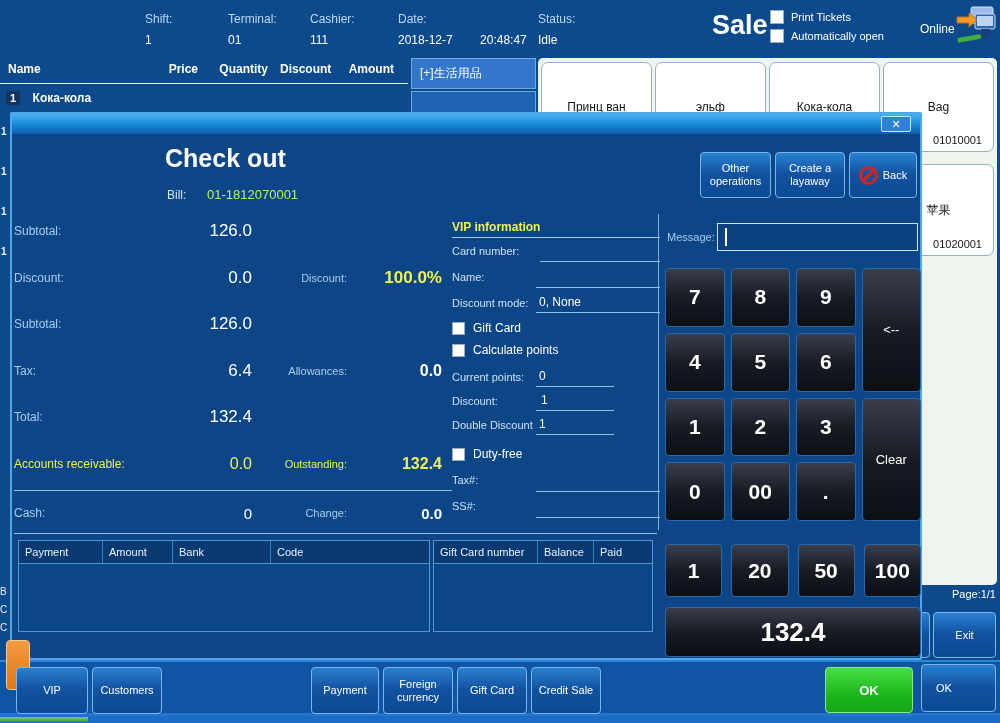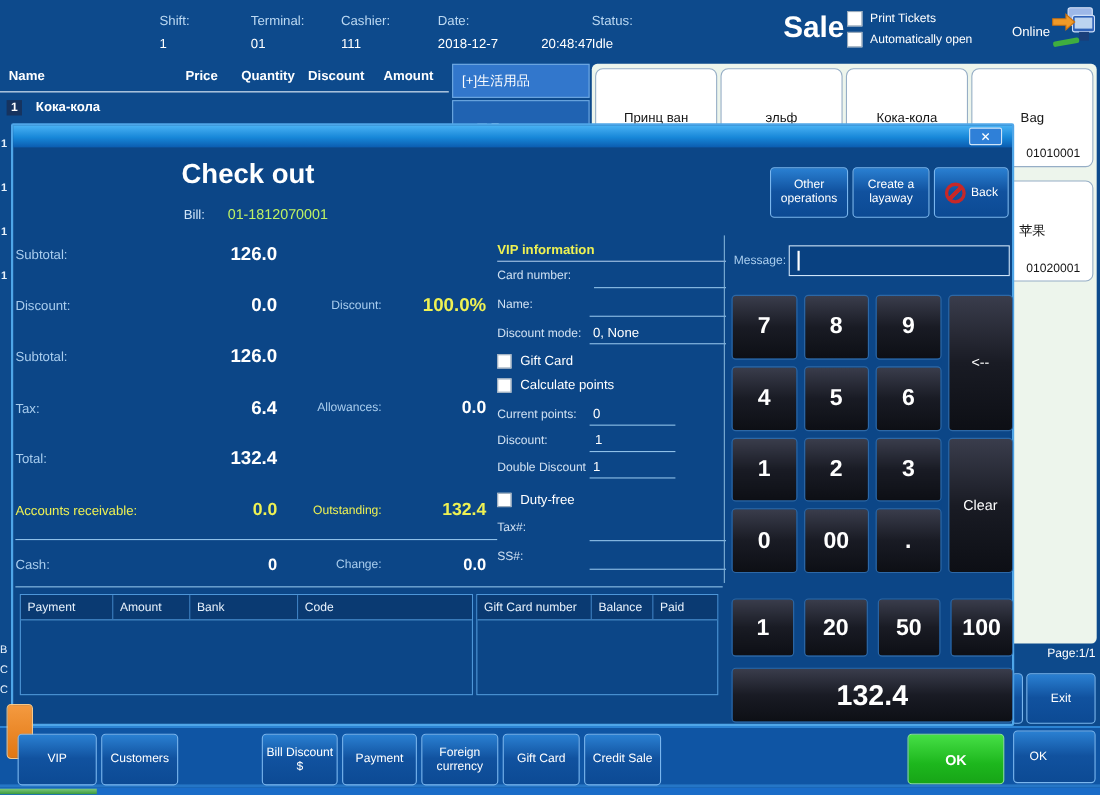--- a/index.html
+++ b/index.html
@@ -50,21 +50,21 @@
              background:linear-gradient(180deg,#49b2f4 0%,#1787d8 55%,#0b5cb0 100%)}
   .close-btn{position:absolute;left:869px;top:2px;width:30px;height:16px;background:#2f80d8;border:1px solid #cfe4f8;
              border-radius:2px;color:#fff;font-size:11px;display:flex;align-items:center;justify-content:center;cursor:pointer}
   .dlg-title{position:absolute;left:153px;top:30px;font-size:25px;font-weight:bold;color:#fff}
   .bill-label{position:absolute;left:155px;top:74px;font-size:12px;color:#cfe4f8}
   .bill-value{position:absolute;left:195px;top:73px;font-size:13px;color:#bef264}
   .dlg-btn{top:38px;height:46px;padding:2px}
 
   .trow{position:absolute;left:2px;height:24px;display:flex;align-items:center}
   .tlabel{width:138px;text-align:left;font-size:12px;color:#a9cdee}
-  .tvalue{width:100px;text-align:right;font-size:17px;font-weight:bold;color:#fff}
+  .tvalue{width:100px;text-align:right;font-size:17px;font-weight:normal;color:#fff}
   .mrow{position:absolute;left:205px;height:24px;display:flex;align-items:center}
   .mlabel{width:130px;text-align:right;font-size:11px;color:#a9cdee}
   .mvalue{width:95px;text-align:right;font-size:17px;font-weight:bold;color:#fff}
   .yel{color:#eef153 !important}
   .sep{position:absolute;height:1px;background:#8fc0e8}
   .uline{position:absolute;height:1px;background:#8fc0e8}
 
   .vip-h{position:absolute;left:440px;top:106px;width:208px;color:#eef153;font-weight:bold;font-size:12px;
          border-bottom:1px solid #a8c8e8;padding-bottom:3px}
   .vlabel{position:absolute;left:440px;font-size:11px;color:#cfe0f2;white-space:nowrap}
@@ -116,21 +116,21 @@
       <div class="tb-value">01</div>
     </div>
     <div class="abs" style="left:310px;top:12px">
       <div class="tb-label">Cashier:</div>
       <div class="tb-value">111</div>
     </div>
     <div class="abs" style="left:398px;top:12px">
       <div class="tb-label">Date:</div>
       <div class="tb-value">
         <span>2018-12-7</span>
-        <span style="margin-left:36px">20:48:47</span>
+        <span style="margin-left:24px">20:48:47</span>
       </div>
     </div>
     <div class="abs" style="left:538px;top:12px">
       <div class="tb-label">Status:</div>
       <div class="tb-value">Idle</div>
     </div>
     <div class="abs sale-title" style="left:712px;top:10px">Sale</div>
     <label class="tb-check" style="left:770px;top:10px">
       <span class="cbx"></span>
       <span>Print Tickets</span>
@@ -338,21 +338,20 @@
       <button class="key">50</button>
       <button class="key">100</button>
     </div>
     <button class="key amount-due">132.4</button>
   </div>
 
   <div class="footer">
     <div class="blue-btn orange-btn" style="left:6px;top:-20px;width:24px;height:50px"></div>
     <button class="blue-btn fbtn" style="left:16px;width:72px">VIP</button>
     <button class="blue-btn fbtn" style="left:92px;width:70px">Customers</button>
-    <button class="blue-btn fbtn" style="left:238px;width:69px">Bill Discount $</button>
     <button class="blue-btn fbtn" style="left:311px;width:68px">Payment</button>
     <button class="blue-btn fbtn" style="left:383px;width:70px">Foreign currency</button>
     <button class="blue-btn fbtn" style="left:457px;width:70px">Gift Card</button>
     <button class="blue-btn fbtn" style="left:531px;width:70px">Credit Sale</button>
     <button class="blue-btn green-btn" style="left:825px;top:7px;width:88px;height:46px">OK</button>
     <button class="blue-btn" style="left:921px;top:4px;width:75px;height:48px;justify-content:flex-start;padding-left:14px">OK</button>
   </div>
 
   <div class="bottom-strip">
     <div class="green-seg"></div>

